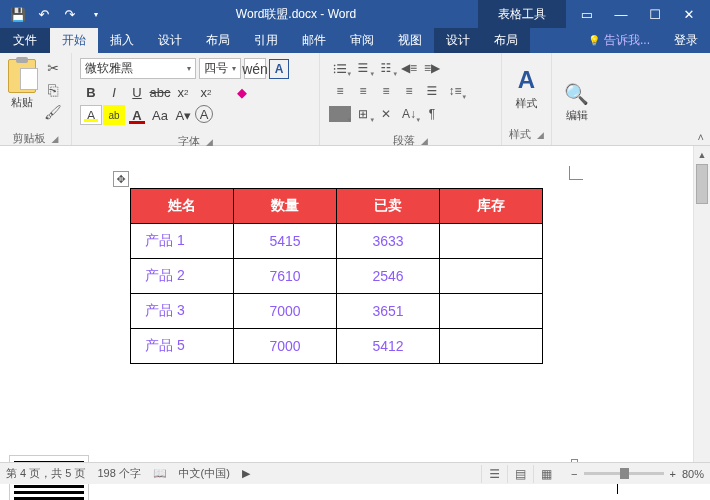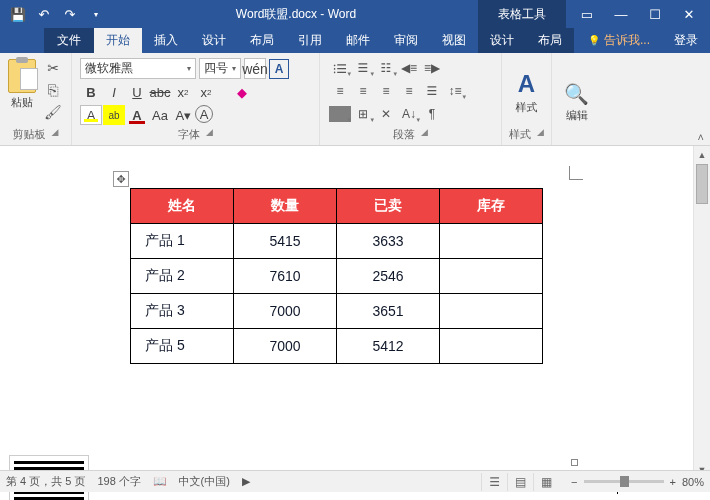--- a/index.html
+++ b/index.html
@@ -6,33 +6,33 @@
 body { width: 710px; height: 500px; background: #fff; overflow: hidden; position: relative; font-size: 12px; }
 
 .titlebar { height: 28px; background: #2b579a; color: #fff; display: flex; align-items: center; }
 .qat { display: flex; align-items: center; gap: 2px; padding: 0 6px; }
 .qat-btn { width: 24px; height: 24px; display: flex; align-items: center; justify-content: center; color: #fff; font-size: 13px; }
 .title-text { flex: 1; text-align: center; font-size: 12px; padding-right: 0; }
 .contextual-tab { background: #1e3e70; height: 28px; display: flex; align-items: center; padding: 0 20px; font-size: 12px; }
 .win-controls { display: flex; align-items: center; gap: 0; padding: 0 4px; }
 .win-btn { width: 34px; height: 24px; display: flex; align-items: center; justify-content: center; color: #fff; font-size: 13px; }
 
-.tabs { height: 25px; background: #2b579a; display: flex; align-items: stretch; color: #fff; font-size: 12px; padding-left: 44px; }
+.tabs { height: 25px; background: #2b579a; display: flex; align-items: stretch; color: #fff; font-size: 12px; }
 .tab { padding: 0 12px; display: flex; align-items: center; cursor: pointer; }
 .tab.file { background: #1e3e70; padding: 0 13px; }
 .tab.active { background: #f1f1f1; color: #2b579a; }
 .tab.context { background: #1e3e70; }
 .tabs-spacer { flex: 1; }
-.tab.tell { color: #fdba74; }
+.tab.tell { color: #c4b5fd; }
 .tab.tell::before { content: "💡"; font-size: 10px; margin-right: 3px; }
 .tab.share::before { content: ""; display: inline-block; width: 11px; height: 11px; background: #fff; border-radius: 50%; margin-right: 4px; opacity: .9; }
 
 .ribbon { height: 93px; background: #f1f1f1; border-bottom: 1px solid #d4d4d4; display: flex; position: relative; }
 .group { border-right: 1px solid #e0e0e0; padding: 2px 4px 0; display: flex; flex-direction: column; }
-.group-label { font-size: 11px; color: #666; text-align: center; padding: 2px 0 3px; display: flex; justify-content: center; align-items: flex-start; gap: 6px; }
+.group-label { font-size: 11px; color: #666; text-align: center; padding: 2px 0 3px; display: flex; justify-content: center; align-items: center; gap: 6px; margin-top: 7px; }
 .dialog-launcher { font-size: 9px; color: #888; }
 .ribbon-collapse { position: absolute; right: 6px; bottom: 2px; color: #666; font-size: 11px; }
 
 .clip-body { display: flex; gap: 3px; flex: 1; align-items: flex-start; }
 .paste { width: 36px; text-align: center; padding-top: 4px; font-size: 11px; color: #444; }
 .paste-icon { width: 28px; height: 34px; margin: 0 auto 2px; background: #f7d778; border: 1px solid #c9a33a; border-radius: 2px; position: relative; }
 .paste-icon::before { content: ""; position: absolute; top: -3px; left: 7px; width: 12px; height: 6px; background: #aaa; border-radius: 2px; }
 .paste-icon::after { content: ""; position: absolute; bottom: 2px; right: -3px; width: 16px; height: 20px; background: #fff; border: 1px solid #bbb; }
 .mini-col { display: flex; flex-direction: column; gap: 2px; padding-top: 3px; }
 .mini-btn { width: 20px; height: 20px; display: flex; align-items: center; justify-content: center; font-size: 12px; color: #555; }
@@ -75,32 +75,32 @@
 .vscroll-arrow.up { top: 0; }
 .vscroll-arrow.down { bottom: 0; }
 .vscroll-thumb { position: absolute; top: 18px; left: 2px; right: 2px; height: 40px; background: #c6c6c6; border: 1px solid #aaa; }
 
 .tbl-handle { position: absolute; top: 25px; left: 113px; width: 16px; height: 16px; border: 1px solid #999; background: #fff; display: flex; align-items: center; justify-content: center; font-size: 11px; color: #555; }
 .corner-mark { position: absolute; top: 20px; right: 110px; width: 14px; height: 14px; border-left: 1px solid #888; border-bottom: 1px solid #888; }
 .resize-handle { position: absolute; bottom: 12px; right: 115px; width: 7px; height: 7px; border: 1px solid #888; background: #fff; }
 
 .word-table { position: absolute; top: 42px; left: 130px; border-collapse: collapse; }
 .word-table th { background: #ef4444; color: #fff; font-weight: bold; border: 1.5px solid #000; padding: 8px 0; width: 103px; font-size: 14px; text-align: center; }
-.word-table td { border: 1.5px solid #000; padding: 8px 0; width: 103px; font-size: 14px; text-align: center; color: #0f172a; }
+.word-table td { border: 1.5px solid #000; padding: 8px 0; width: 103px; font-size: 14px; text-align: center; color: #8b5cf6; }
 .word-table td:first-child { text-align: left; padding-left: 14px; }
 
 .cursor-line { position: absolute; top: 330px; right: 75px; width: 1px; height: 18px; background: #000; }
 
 .watermark { position: absolute; left: 10px; top: 310px; width: 90px; text-align: left; font-size: 11px; }
 .qr { width: 78px; height: 78px; background:
   repeating-linear-gradient(0deg, #000 0 3px, #fff 3px 6px),
   repeating-linear-gradient(90deg, #000 0 3px, transparent 3px 6px);
   background-blend-mode: difference; border: 4px solid #fff; outline: 1px solid #ccc; }
 
-.statusbar { position: absolute; bottom: 8px; left: 0; right: 0; height: 22px; background: #f1f1f1; border-top: 1px solid #d4d4d4; display: flex; align-items: center; font-size: 11px; color: #555; padding: 0 6px; gap: 12px; }
+.statusbar { position: absolute; bottom: 16px; left: 0; right: 0; height: 22px; background: #f1f1f1; border-top: 1px solid #d4d4d4; display: flex; align-items: center; font-size: 11px; color: #555; padding: 0 6px; gap: 12px; }
 .statusbar .spacer { flex: 1; }
 .view-btns { display: flex; gap: 0; }
 .vbtn { width: 26px; height: 18px; display: flex; align-items: center; justify-content: center; border-left: 1px solid #ddd; font-size: 12px; color: #666; }
 .zoom { display: flex; align-items: center; gap: 6px; }
 .zoom-track { width: 80px; height: 3px; background: #c9c9c9; position: relative; }
 .zoom-thumb { position: absolute; left: 36px; top: -4px; width: 9px; height: 11px; background: #888; }
 </style>
 </head>
 <body>
 

